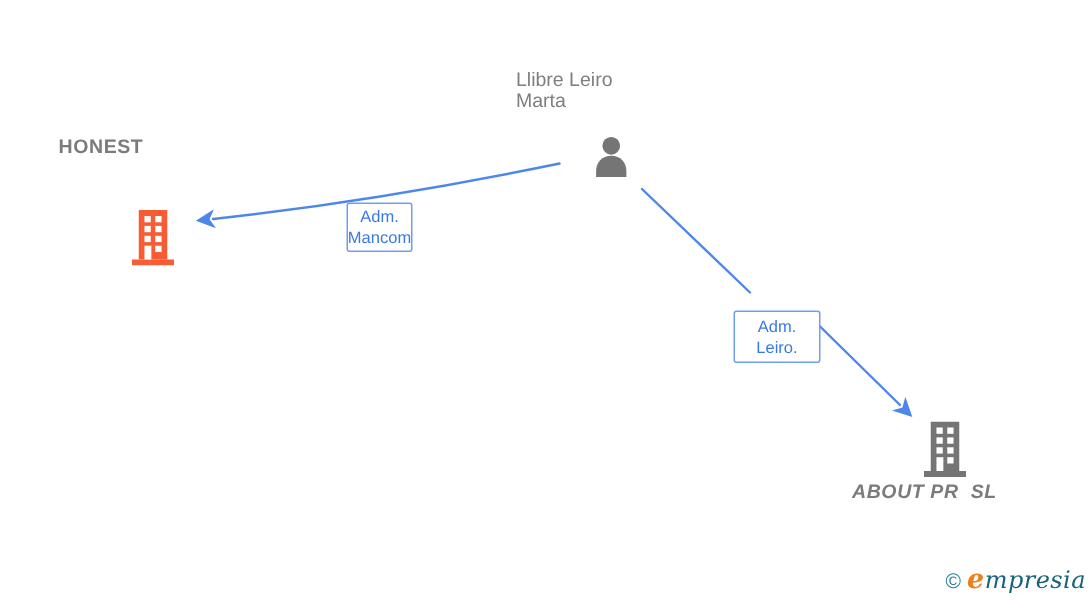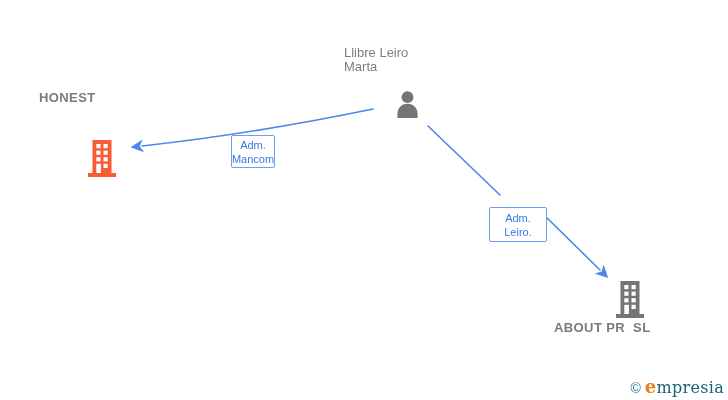--- a/index.html
+++ b/index.html
@@ -60,20 +60,21 @@
     display: flex;
     align-items: baseline;
     gap: 4px;
   }
   .wm-copy {
     color: #2a8299;
     font-size: 14px;
   }
   .wm-brand {
     font-family: "DejaVu Serif", serif;
+    font-style: italic;
     font-size: 16px;
     color: #17637a;
     letter-spacing: 0.3px;
   }
   .wm-brand .initial {
     color: #ee7f1b;
     font-size: 18px;
     font-weight: 700;
   }
 </style>
@@ -132,21 +133,21 @@
       <rect x="8.3" y="4" width="4.2" height="4.2" fill="#ffffff"></rect>
       <rect x="15.5" y="4" width="4.2" height="4.2" fill="#ffffff"></rect>
       <rect x="8.3" y="10.6" width="4.2" height="4.2" fill="#ffffff"></rect>
       <rect x="15.5" y="10.6" width="4.2" height="4.2" fill="#ffffff"></rect>
       <rect x="8.3" y="17.2" width="4.2" height="4.2" fill="#ffffff"></rect>
       <rect x="15.5" y="17.2" width="4.2" height="4.2" fill="#ffffff"></rect>
       <rect x="15.5" y="23.8" width="4.2" height="4.2" fill="#ffffff"></rect>
       <rect x="8.3" y="23.8" width="4.6" height="9.2" fill="#ffffff"></rect>
     </svg>
   </div>
-  <div class="node-label company-label about-label" style="left:554px; top:321px; width:120px;">ABOUT PR  SL</div>
+  <div class="node-label company-label about-label" style="left:568px; top:321px; width:120px;font-style:italic;">ABOUT PR  SL</div>
 
   <div class="edge-label" style="left:231px; top:111px; width:44px; height:33px;">
     <div>Adm.</div>
     <div>Mancom</div>
   </div>
   <div class="edge-label" style="left:489px; top:183px; width:58px; height:35px;">
     <div>Adm.</div>
     <div>Leiro.</div>
   </div>
 

